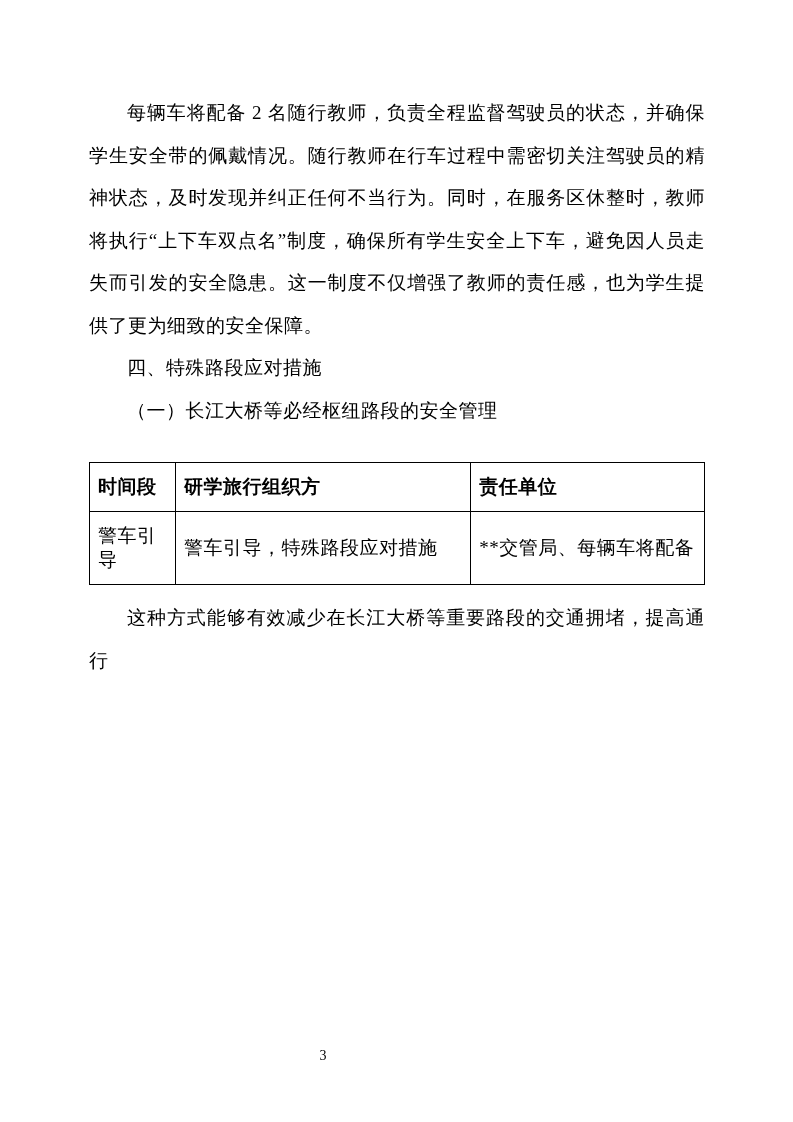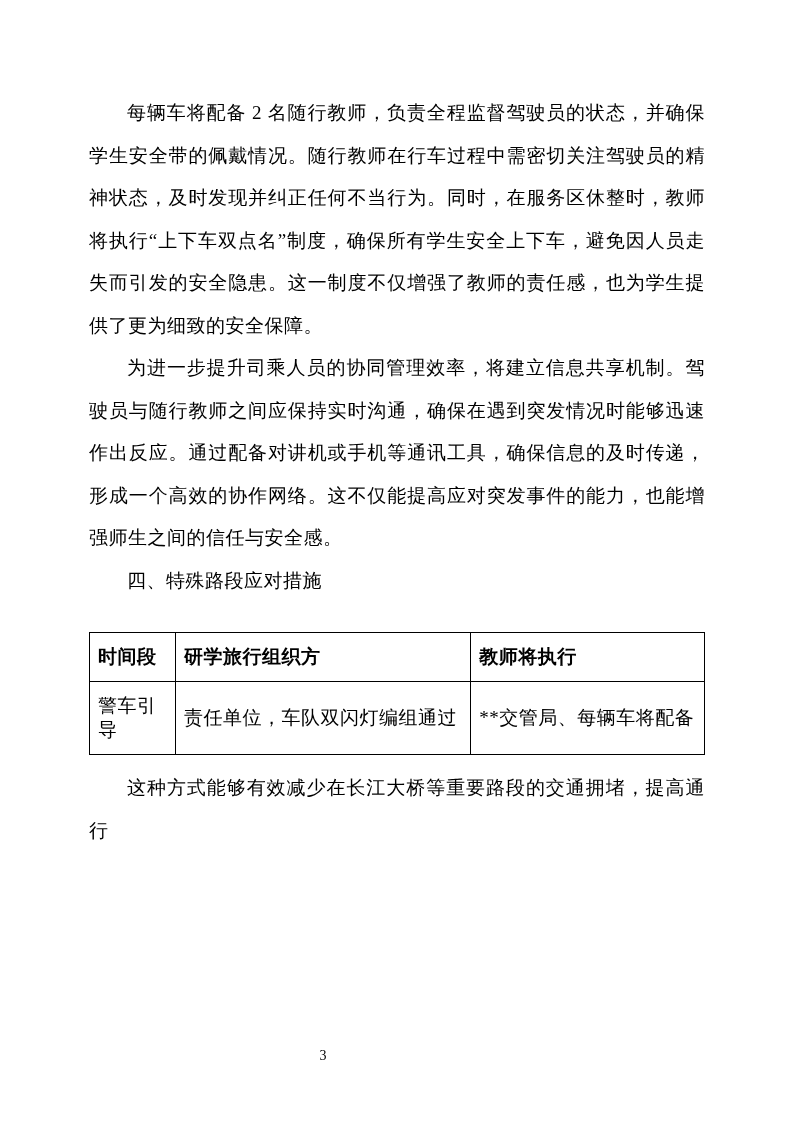--- a/index.html
+++ b/index.html
@@ -70,43 +70,43 @@
 </style>
 </head>
 <body>
 
 <div class="page">
   <div class="content">
 
     <p class="para">每辆车将配备 2 名随行教师，负责全程监督驾驶员的状态，并确保学生安全带的佩戴情况。随行教师在行车过程中需密切关注驾驶员的精神状态，及时发现并纠正任何不当行为。同时，在服务区休整时，教师将执行“上下车双点名”制度，确保所有学生安全上下车，避免因人员走失而引发的安全隐患。这一制度不仅增强了教师的责任感，也为学生提供了更为细致的安全保障。</p>
 
 
-    <p class="para">为进一步提升司乘人员的协同管理效率，将建立信息共享机制。驾驶员与随行教师之间应保持实时沟通，确保在遇到突发情况时能够迅速作出反应。通过配备对讲机或手机等通讯工具，确保信息的及时传递，形成一个高效的协作网络。这不仅能提高应对突发事件的能力，也能增强师生之间的信任与安全感。</p>
 
     <p class="heading">四、特殊路段应对措施</p>
 
+    <p class="heading">（一）长江大桥等必经枢纽路段的安全管理</p>
 
 
     <table class="doc-table">
       <colgroup>
         <col class="col-1">
         <col class="col-2">
         <col class="col-3">
       </colgroup>
       <thead>
         <tr>
           <th>时间段</th>
           <th>研学旅行组织方</th>
-          <th>教师将执行</th>
+          <th>责任单位</th>
         </tr>
       </thead>
       <tbody>
         <tr>
           <td>警车引导</td>
-          <td>责任单位，车队双闪灯编组通过</td>
+          <td>警车引导，特殊路段应对措施</td>
           <td>**交管局、每辆车将配备</td>
         </tr>
       </tbody>
     </table>
 
     <p class="para">这种方式能够有效减少在长江大桥等重要路段的交通拥堵，提高通行</p>
 
   </div>
 
   <div class="footer-pagenum">3</div>

